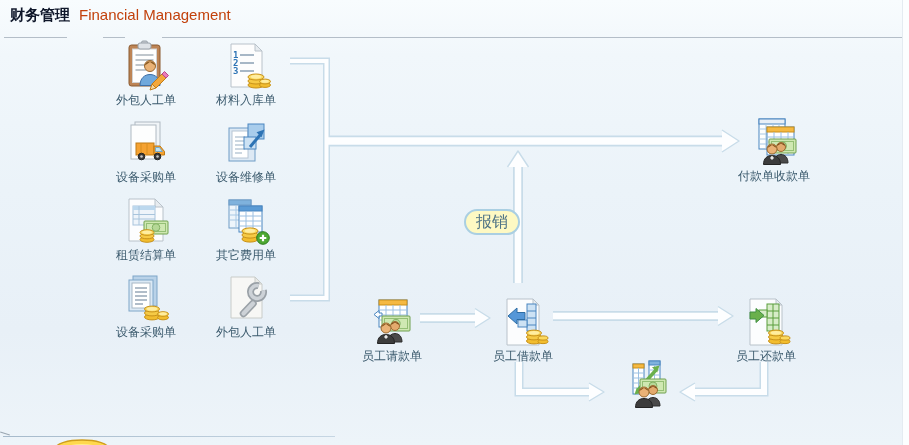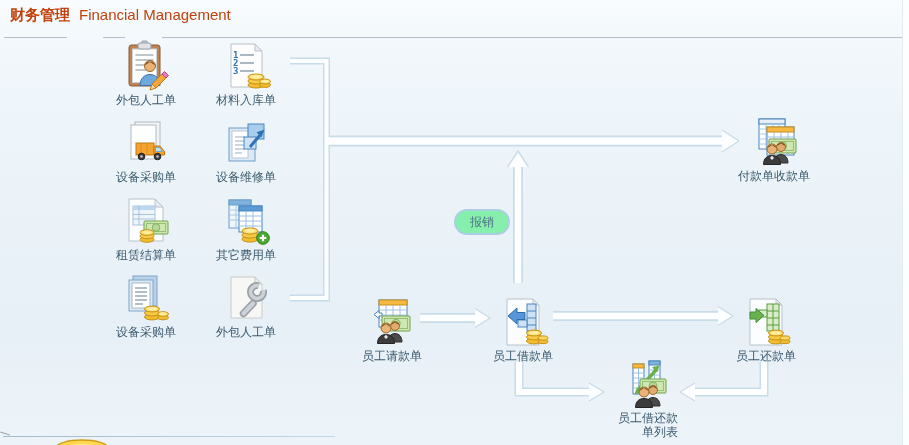--- a/index.html
+++ b/index.html
@@ -4,32 +4,32 @@
 <style>
   html,body{margin:0;padding:0;}
   body{
     position:relative;
     width:909px;height:445px;overflow:hidden;
     background:linear-gradient(180deg,#f8fcfe 0px,#f1f7fb 55px,#ebf3f9 190px,#e8f0f7 330px,#edf4f9 445px);
     font-family:"Liberation Sans","DejaVu Sans",sans-serif;
     -webkit-font-smoothing:none;
   }
   .header{position:absolute;left:10px;top:6px;white-space:nowrap;}
-  .title-zh{font-size:15px;font-weight:bold;color:#c2410c;}
+  .title-zh{font-size:15px;font-weight:bold;color:#0f172a;}
   .title-en{font-size:15px;color:#c2410c;margin-left:9px;}
   .divider{position:absolute;top:37px;height:1px;background:#b4bec8;}
   .right-strip{position:absolute;right:0;top:0;width:6px;height:445px;background:#fcfeff;border-left:1px solid #e4ebf1;}
   .connectors{position:absolute;left:0;top:0;z-index:1;}
   .cell{position:absolute;width:104px;display:flex;flex-direction:column;align-items:center;z-index:2;cursor:pointer;}
   .icon52{width:52px;height:52px;display:block;}
-  .label{margin-top:1px;font-size:12px;line-height:14px;color:#3b5a6d;text-align:right;}
+  .label{margin-top:1px;font-size:12px;line-height:14px;color:#3b5a6d;text-align:center;}
   .badge{
-    position:absolute;left:454px;top:209px;width:52px;height:22px;z-index:2;
-    border:2px solid #aacfe2;border-radius:13px;background:#86efac;
-    font-size:12px;color:#4e7386;display:flex;align-items:center;justify-content:center;cursor:pointer;
+    position:absolute;left:464px;top:209px;width:52px;height:22px;z-index:2;
+    border:2px solid #aacfe2;border-radius:13px;background:#fef9c3;
+    font-size:16px;color:#4e7386;display:flex;align-items:center;justify-content:center;cursor:pointer;
   }
   .bottom-line{position:absolute;left:3px;top:436px;width:332px;height:1px;background:linear-gradient(90deg,#a6bacb,#c6d6e3);}
   .bottom-tick{position:absolute;left:0px;top:433px;width:10px;height:1px;background:#9aa6b0;transform:rotate(18deg);}
   .partial-coin{position:absolute;left:55px;top:439px;z-index:2;}
 </style>
 </head>
 <body>
 
 <div class="header">
   <span class="title-zh">财务管理</span><span class="title-en">Financial Management</span>
@@ -290,21 +290,20 @@
     <rect x="20" y="21" width="26" height="14" rx="1" fill="#cfe8b2" stroke="#6fa050"></rect>
     <rect x="22.5" y="23.5" width="21" height="9" fill="none" stroke="#94bf75"></rect>
     <circle cx="33" cy="28" r="4" fill="#b5d896" stroke="#84b264"></circle>
     <circle cx="33" cy="32" r="4.5" fill="#e3aa6d" stroke="#9c6a30"></circle>
     <path d="M28.8 31 a4.5 4.5 0 0 1 8.4 0 l-1.8-1 -2.4-1.6 -2.4 1.6z" fill="#7d4f1d"></path>
     <path d="M26 48 c0-5.5 3-8.5 7-8.5 s7 3 7 8.5z" fill="#4a4a4a" stroke="#2e2e2e"></path>
     <circle cx="24" cy="34" r="5" fill="#eab276" stroke="#9c6a30"></circle>
     <path d="M19.3 33 a5 5 0 0 1 9.4 0 l-2-1.1 -2.7-1.8 -2.7 1.8z" fill="#8a5a22"></path>
     <path d="M15.5 49.5 c0-6 3.5-9 8.5-9 s8.5 3 8.5 9z" fill="#3c3c3c" stroke="#242424"></path>
   </svg>
-  <div class="label" style="width:64px;">员工借还款单列表</div>
 </div>
 
 <div class="badge">报销</div>
 
 <div class="bottom-tick"></div>
 <div class="bottom-line"></div>
 <svg class="partial-coin" width="54" height="6" viewBox="0 0 54 6">
   <ellipse cx="27" cy="9" rx="26" ry="8" fill="#ffd84d" stroke="#cf9d1c" stroke-width="1.5"></ellipse>
   <ellipse cx="27" cy="10.5" rx="19" ry="5.5" fill="#ffeb8c"></ellipse>
 </svg>

